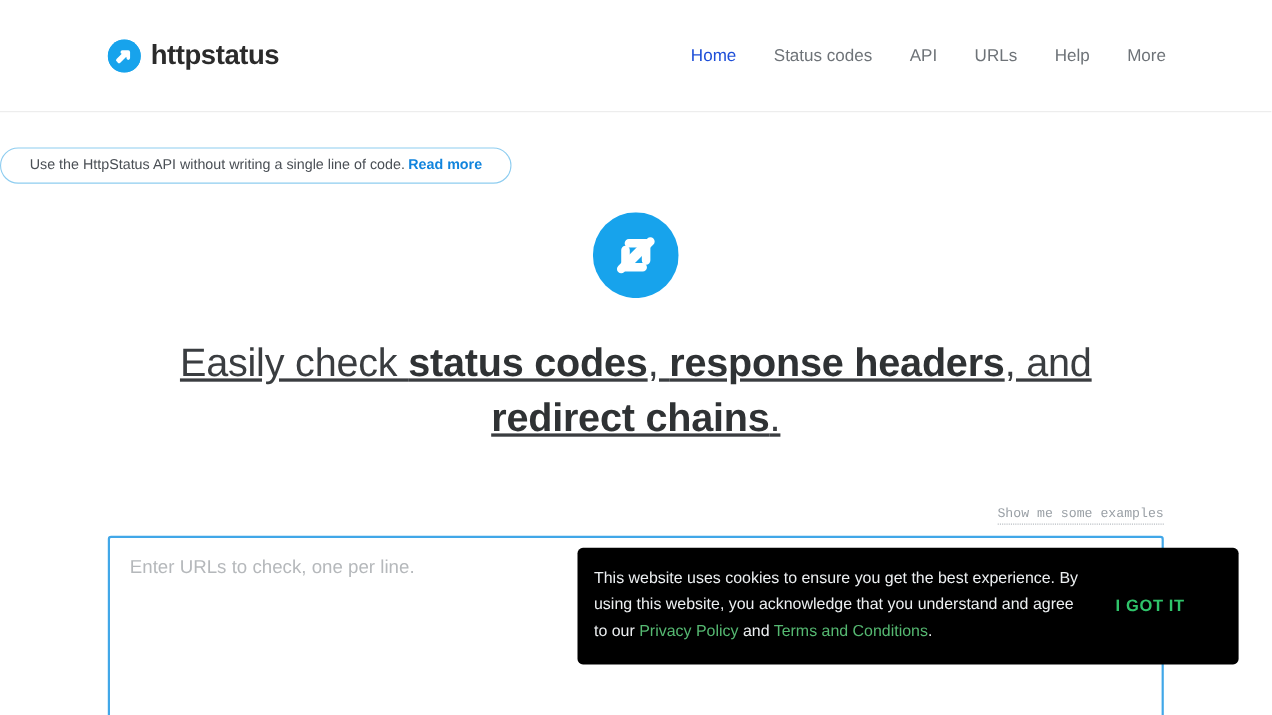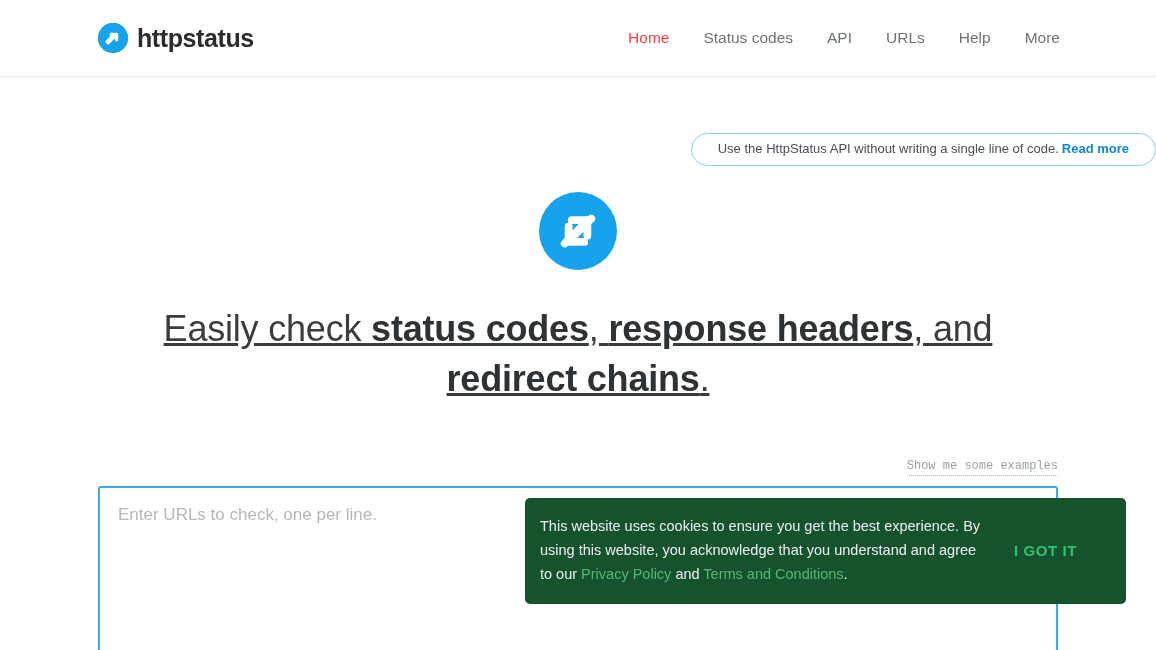--- a/index.html
+++ b/index.html
@@ -12,21 +12,21 @@
 
   body {
     font-family: "Liberation Sans", sans-serif;
     background: #ffffff;
     color: #333333;
     position: relative;
   }
 
   
   .site-header {
-    height: 77px;
+    height: 102px;
     border-bottom: 1px solid #ececec;
     display: flex;
     align-items: center;
     justify-content: space-between;
     padding: 0 96px 0 98px;
     background: #fff;
   }
 
   .brand {
     display: flex;
@@ -58,28 +58,28 @@
   }
 
   .nav-item {
     font-size: 15.5px;
     color: #6e7378;
     text-decoration: none;
     white-space: nowrap;
   }
 
   .nav-item.is-active {
-    color: #ef4444;
+    color: #1d4ed8;
   }
 
   
   .promo-wrap {
     display: flex;
-    justify-content: flex-end;
-    margin-top: 56px;
+    justify-content: flex-start;
+    margin-top: 32px;
   }
 
   .promo-pill {
     border: 1px solid #8ecdf0;
     border-radius: 22px;
     padding: 6px 26px 7px;
     font-size: 13px;
     color: #4a4f55;
     line-height: 1.4;
     white-space: nowrap;
@@ -152,21 +152,21 @@
     color: #b5b8bb;
     line-height: 1.3;
   }
 
   
   .cookie-banner {
     position: absolute;
     left: 525px;
     top: 498px;
     width: 601px;
-    background: #14532d;
+    background: #000000;
     border-radius: 5px;
     display: flex;
     align-items: center;
     padding: 16px 14px 18px 15px;
     gap: 10px;
   }
 
   .cookie-text {
     flex: 1 1 auto;
     color: #eceff1;

